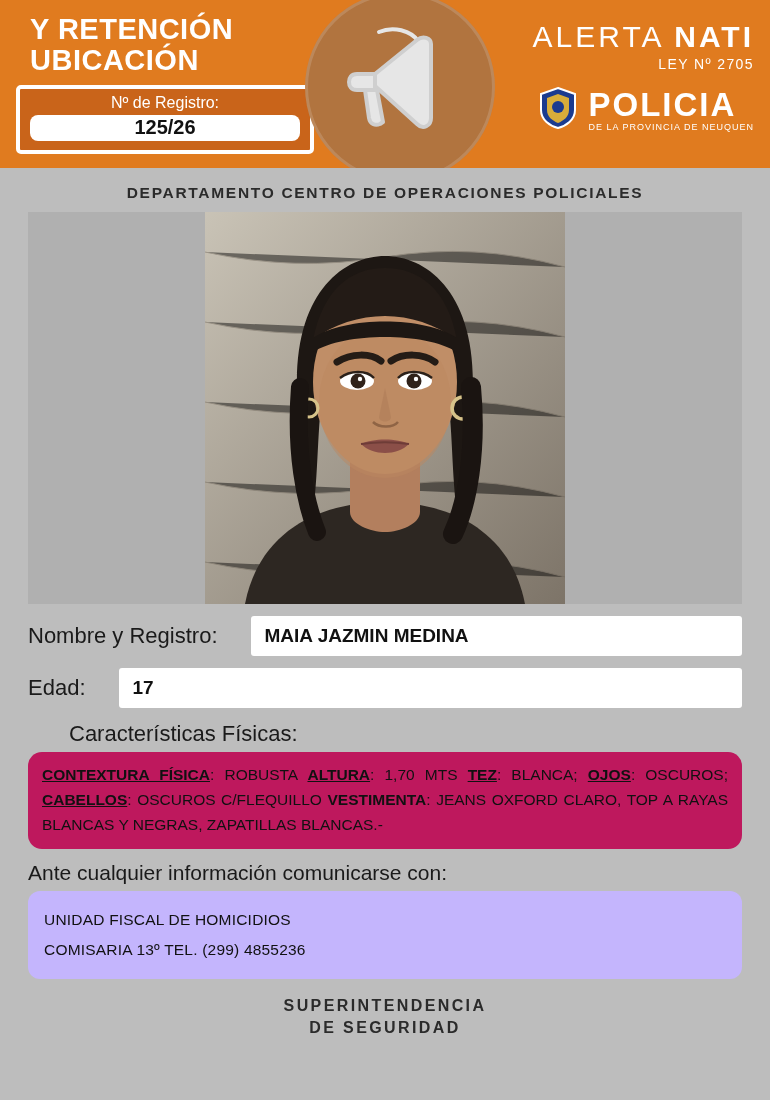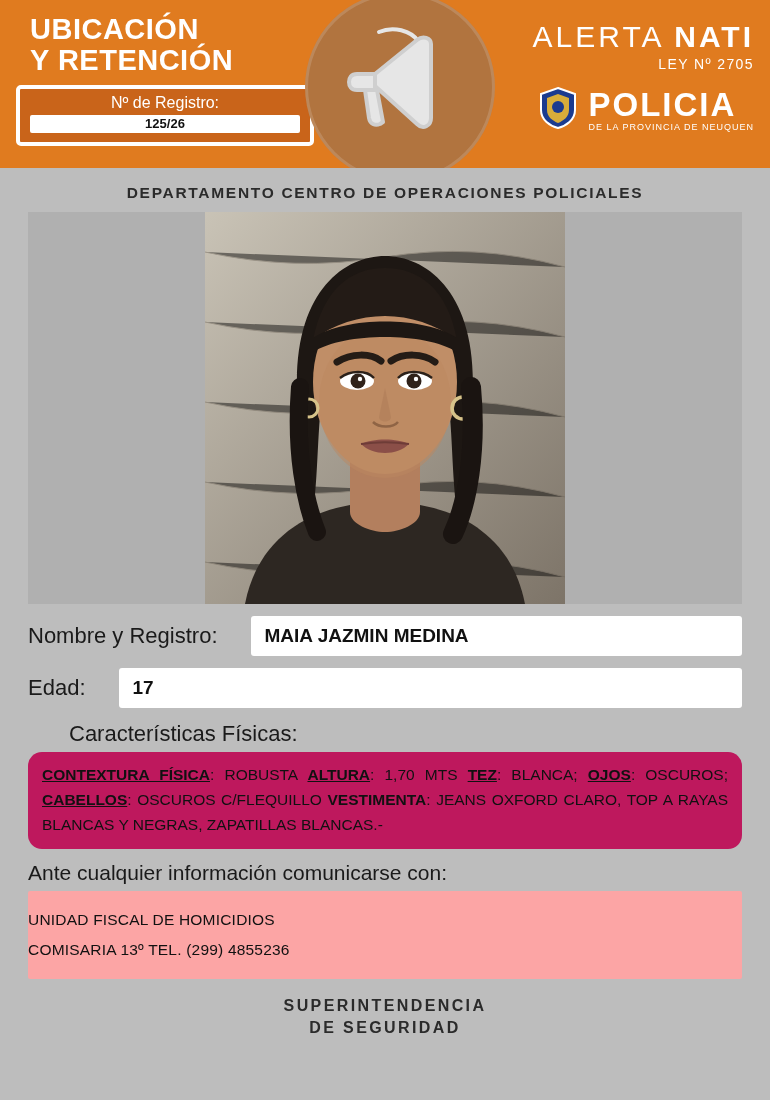--- a/index.html
+++ b/index.html
@@ -52,23 +52,23 @@
   }
   .reg-label {
     font-size: 16px;
     color: #ffffff;
     line-height: 1.1;
     padding-bottom: 3px;
   }
   .reg-value {
     background: #ffffff;
     color: #111111;
-    font-size: 13px;
-    font-weight: bold;
-    border-radius: 2px;
+    font-size: 20px;
+    font-weight: bold;
+    border-radius: 8px;
     padding: 1px 0 2px 0;
   }
 
   
   .megaphone-circle {
     position: absolute;
     left: 305px;
     top: -8px;
     width: 190px;
     height: 190px;
@@ -198,23 +198,23 @@
   .desc-box u { text-decoration: underline; }
   .desc-box b { font-weight: bold; }
 
   .contact-label {
     font-size: 21px;
     color: #1a1a1a;
     margin-top: 12px;
     margin-bottom: 6px;
   }
   .contact-box {
-    background: #fca5a5;
-    border-radius: 2px;
-    padding: 14px 0;
+    background: #c4b5fd;
+    border-radius: 12px;
+    padding: 14px 16px;
     min-height: 88px;
     box-sizing: border-box;
   }
   .contact-line {
     font-size: 15.5px;
     color: #111111;
     line-height: 1.9;
     letter-spacing: 0.2px;
   }
   .footer {
@@ -228,22 +228,22 @@
   }
 </style>
 </head>
 <body>
 
 <div class="poster">
 
   <div class="header">
 
     <div class="header-left">
+      <div class="title-line">Y RETENCIÓN</div>
       <div class="title-line">UBICACIÓN</div>
-      <div class="title-line">Y RETENCIÓN</div>
       <div class="reg-box">
         <div class="reg-label">Nº de Registro:</div>
         <div class="reg-value">125/26</div>
       </div>
     </div>
 
     <div class="megaphone-circle">
       <svg width="130" height="130" viewBox="0 0 130 130">
         <g fill="none" stroke="#e6e6e6" stroke-width="4" stroke-linejoin="round" stroke-linecap="round">
           <path d="M44 10 C58 4, 76 8, 84 20"></path>

